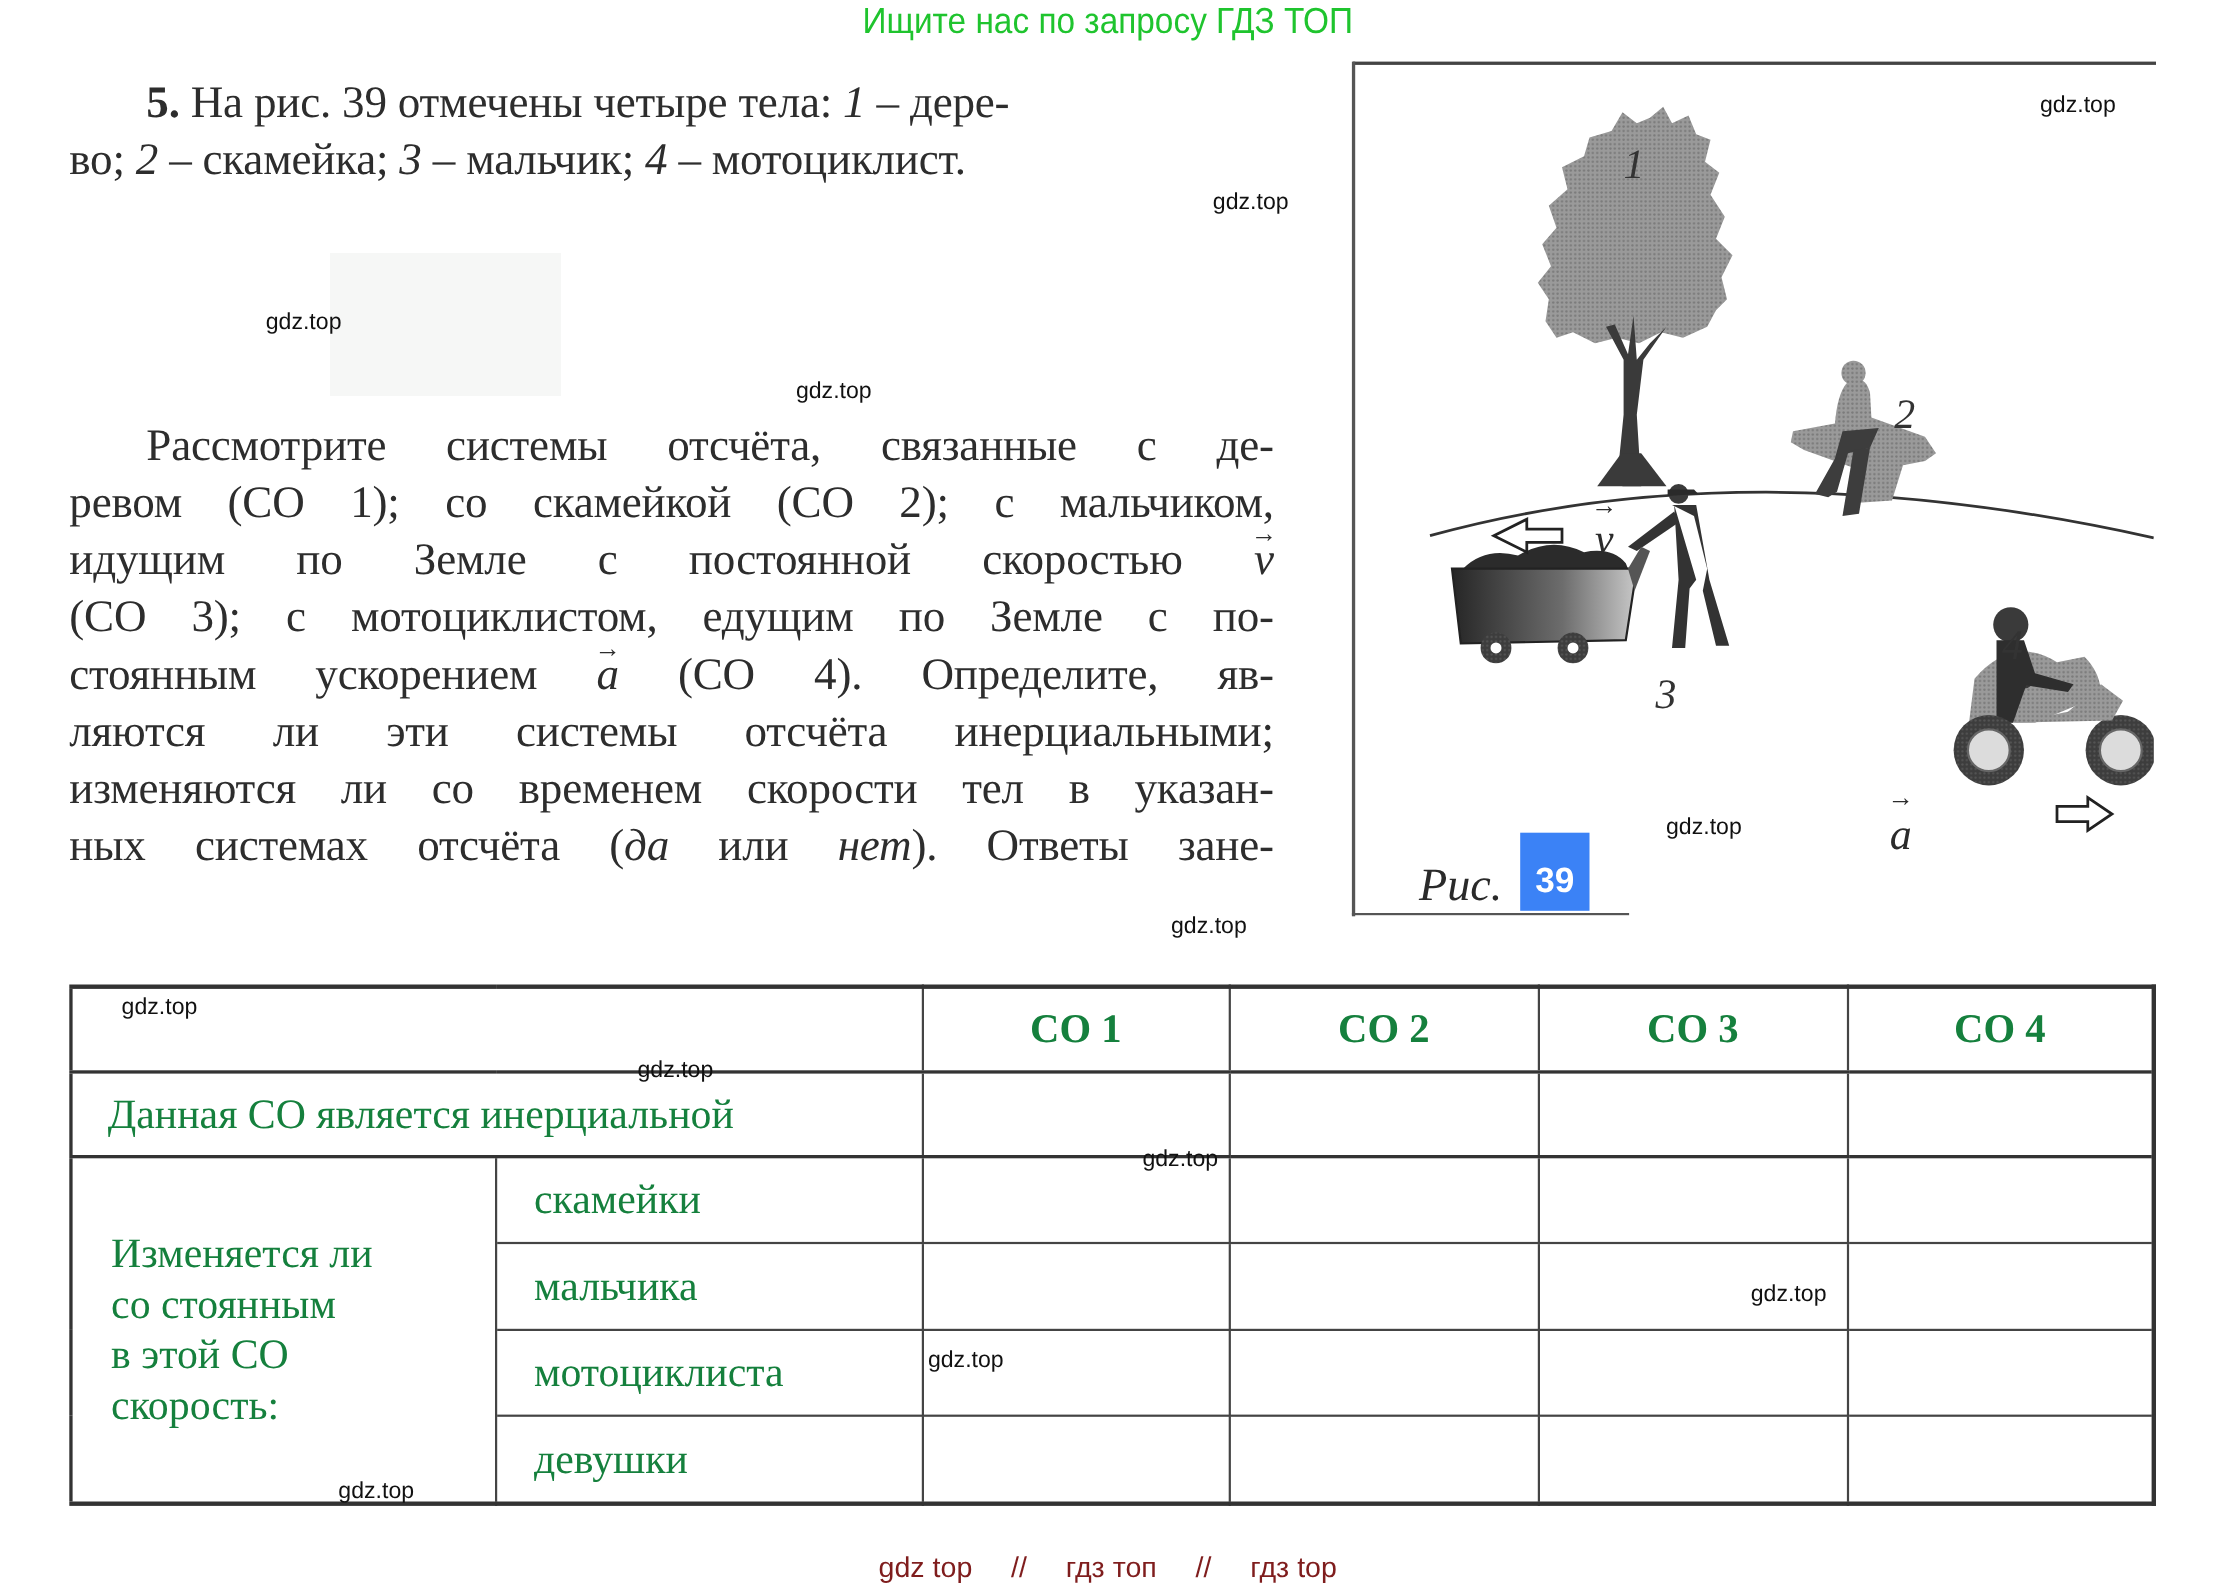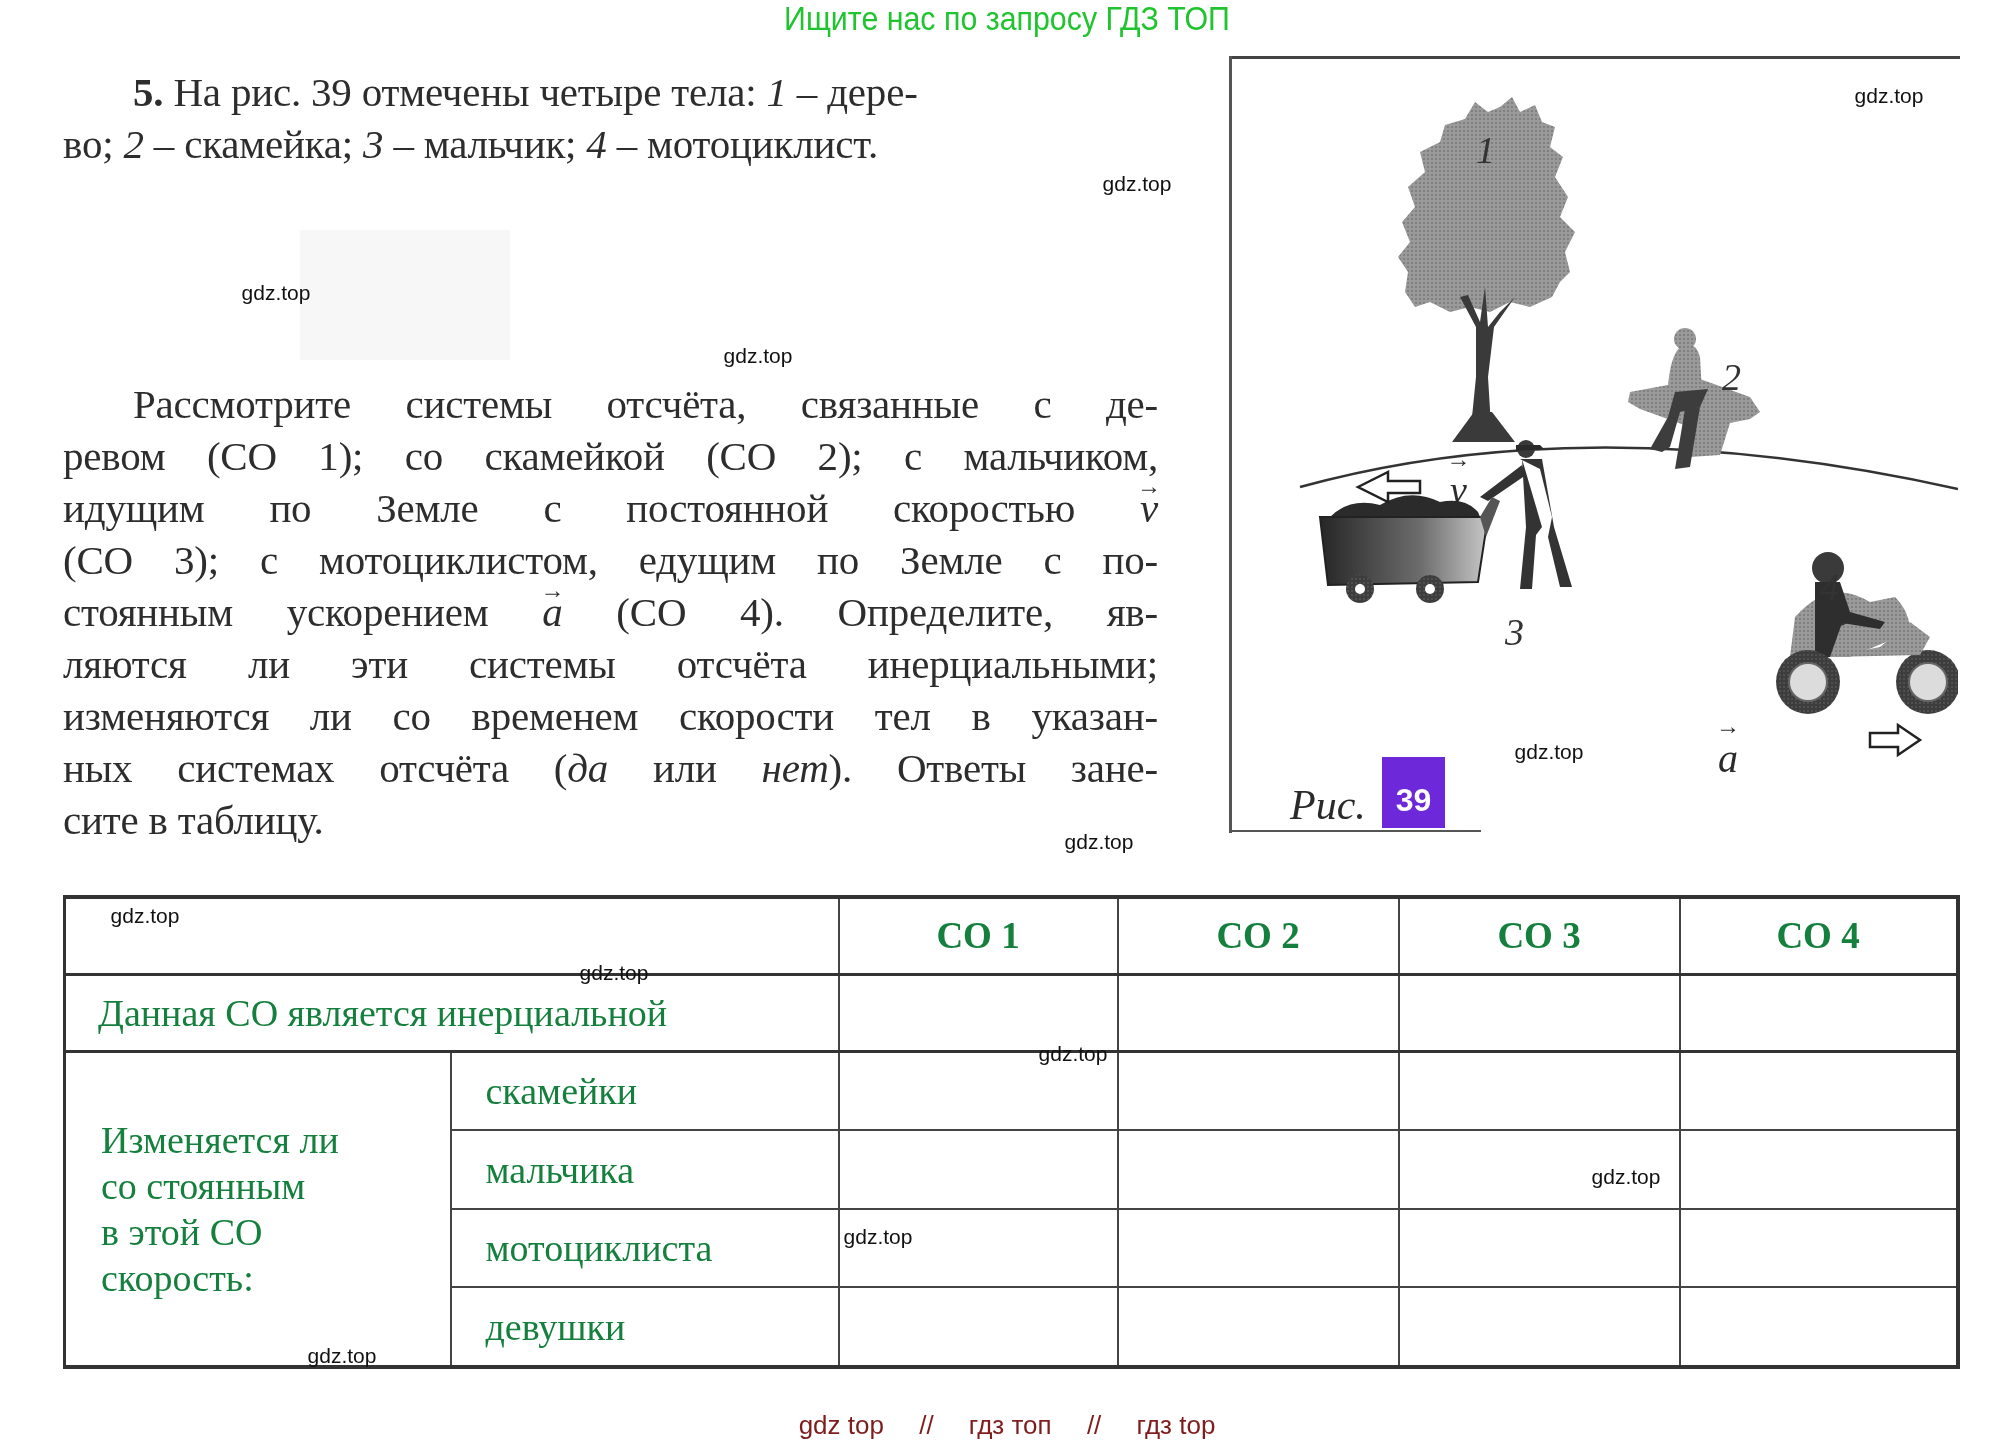--- a/index.html
+++ b/index.html
@@ -46,21 +46,21 @@
   }
   
   .fig { left:1230px; top:57px; width:728px; height:775px; }
   .fig-top { left:1230px; top:56px; width:730px; height:3px; background:#444; }
   .fig-left { left:1229px; top:56px; width:3px; height:777px; background:#555; }
   .fig-bottom { left:1229px; top:830px; width:252px; height:2px; background:#555; }
   .caption {
     left:1290px; top:782px; font-style:italic; font-size:42px; line-height:46px; color:#2a2a2a;
   }
   .badge {
-    left:1382px; top:757px; width:63px; height:71px; background:#6d28d9; color:#fff;
+    left:1382px; top:757px; width:63px; height:71px; background:#3b82f6; color:#fff;
     font-family:"Liberation Sans","DejaVu Sans",sans-serif; font-weight:bold;
     font-size:32px; line-height:71px; text-align:center; padding-top:8px; box-sizing:border-box;
   }
   .fignum { font-style:italic; font-size:38px; color:#333; }
   
   table.answers {
     position:absolute; left:63px; top:895px; width:1893px; height:470px;
     border-collapse:collapse; table-layout:fixed;
     border-top:4px solid #333; border-bottom:4px solid #333;
     border-left:3px solid #333; border-right:4px solid #333;
@@ -101,21 +101,20 @@
 
 <div class="abs para" style="left:63px;top:378px;width:1095px;">
   <span class="line j" style="padding-left:70px;">Рассмотрите системы отсчёта, связанные с де-</span>
   <span class="line j">ревом (СО 1); со скамейкой (СО 2); с мальчиком,</span>
   <span class="line j"><span>идущим по Земле с постоянной скоростью</span> <span class="vec">v</span></span>
   <span class="line j">(СО 3); с мотоциклистом, едущим по Земле с по-</span>
   <span class="line j"><span>стоянным ускорением</span> <span class="vec">a</span> <span>(СО 4). Определите, яв-</span></span>
   <span class="line j">ляются ли эти системы отсчёта инерциальными;</span>
   <span class="line j">изменяются ли со временем скорости тел в указан-</span>
   <span class="line j"><span>ных системах отсчёта (</span><span class="it">да</span><span> или </span><span class="it">нет</span><span>). Ответы зане-</span></span>
-  <span class="line">сите в таблицу.</span>
 </div>
 
 
 <div class="abs fig-top"></div>
 <div class="abs fig-left"></div>
 <div class="abs fig-bottom"></div>
 
 <svg class="abs fig" viewBox="0 0 728 775" width="728" height="775">
   <defs>
     <pattern id="dots" width="4" height="4" patternUnits="userSpaceOnUse">

